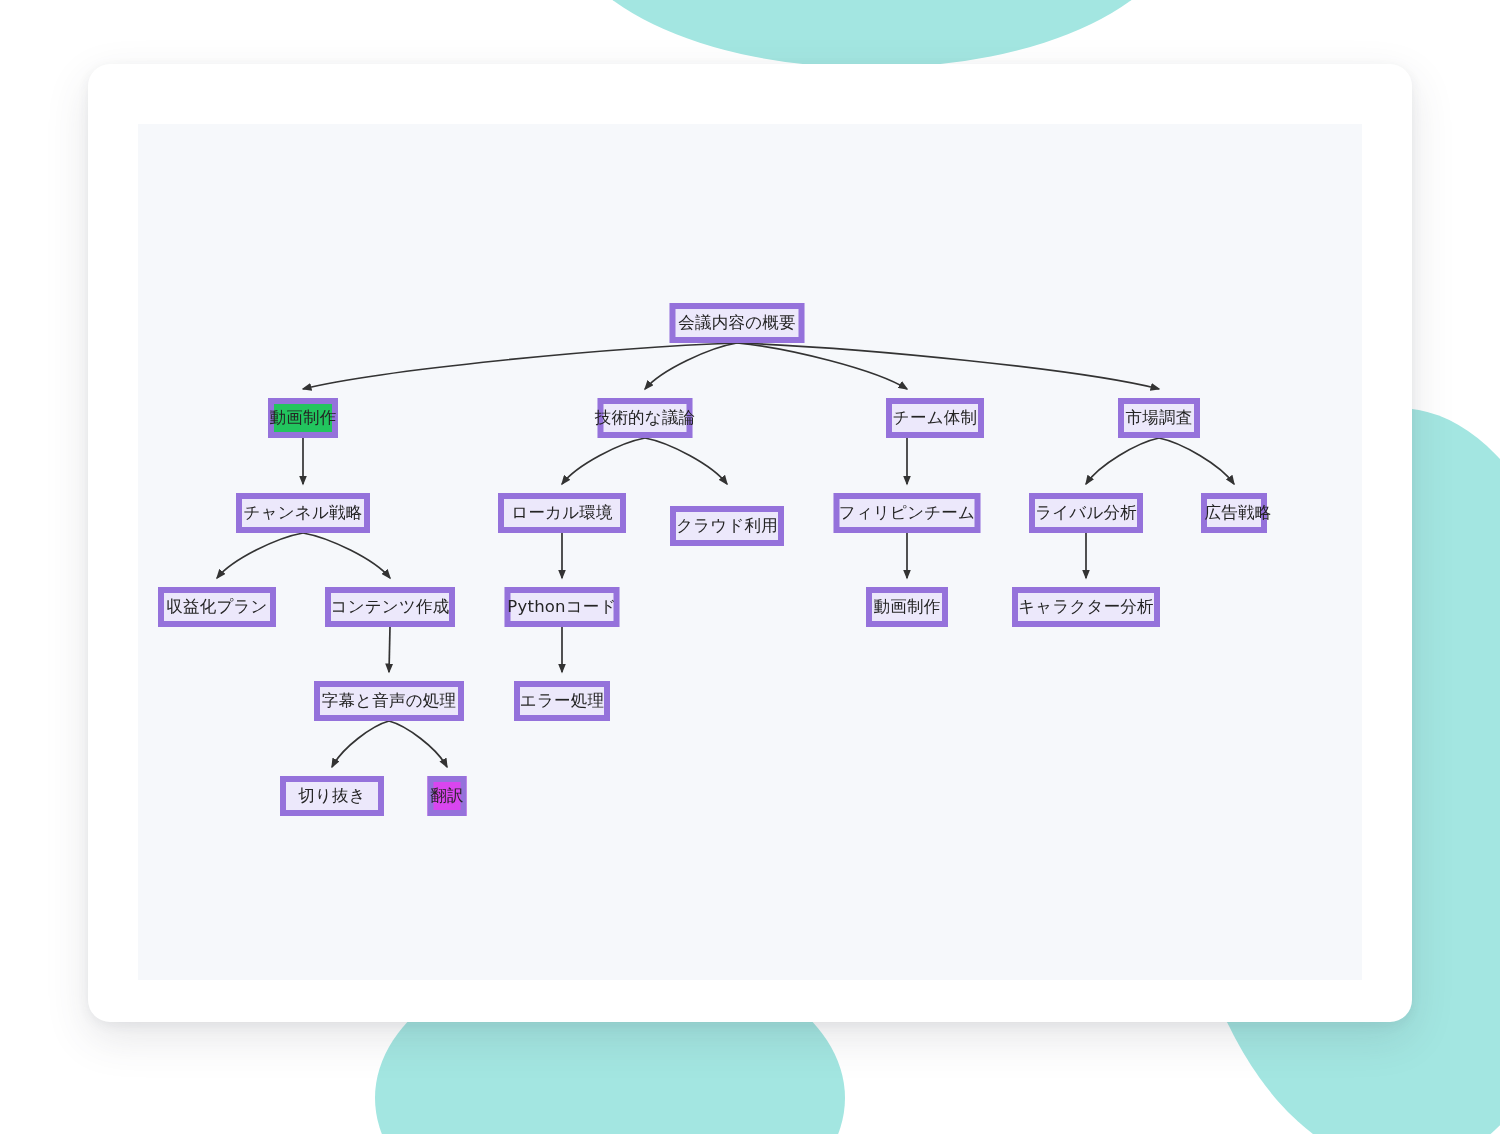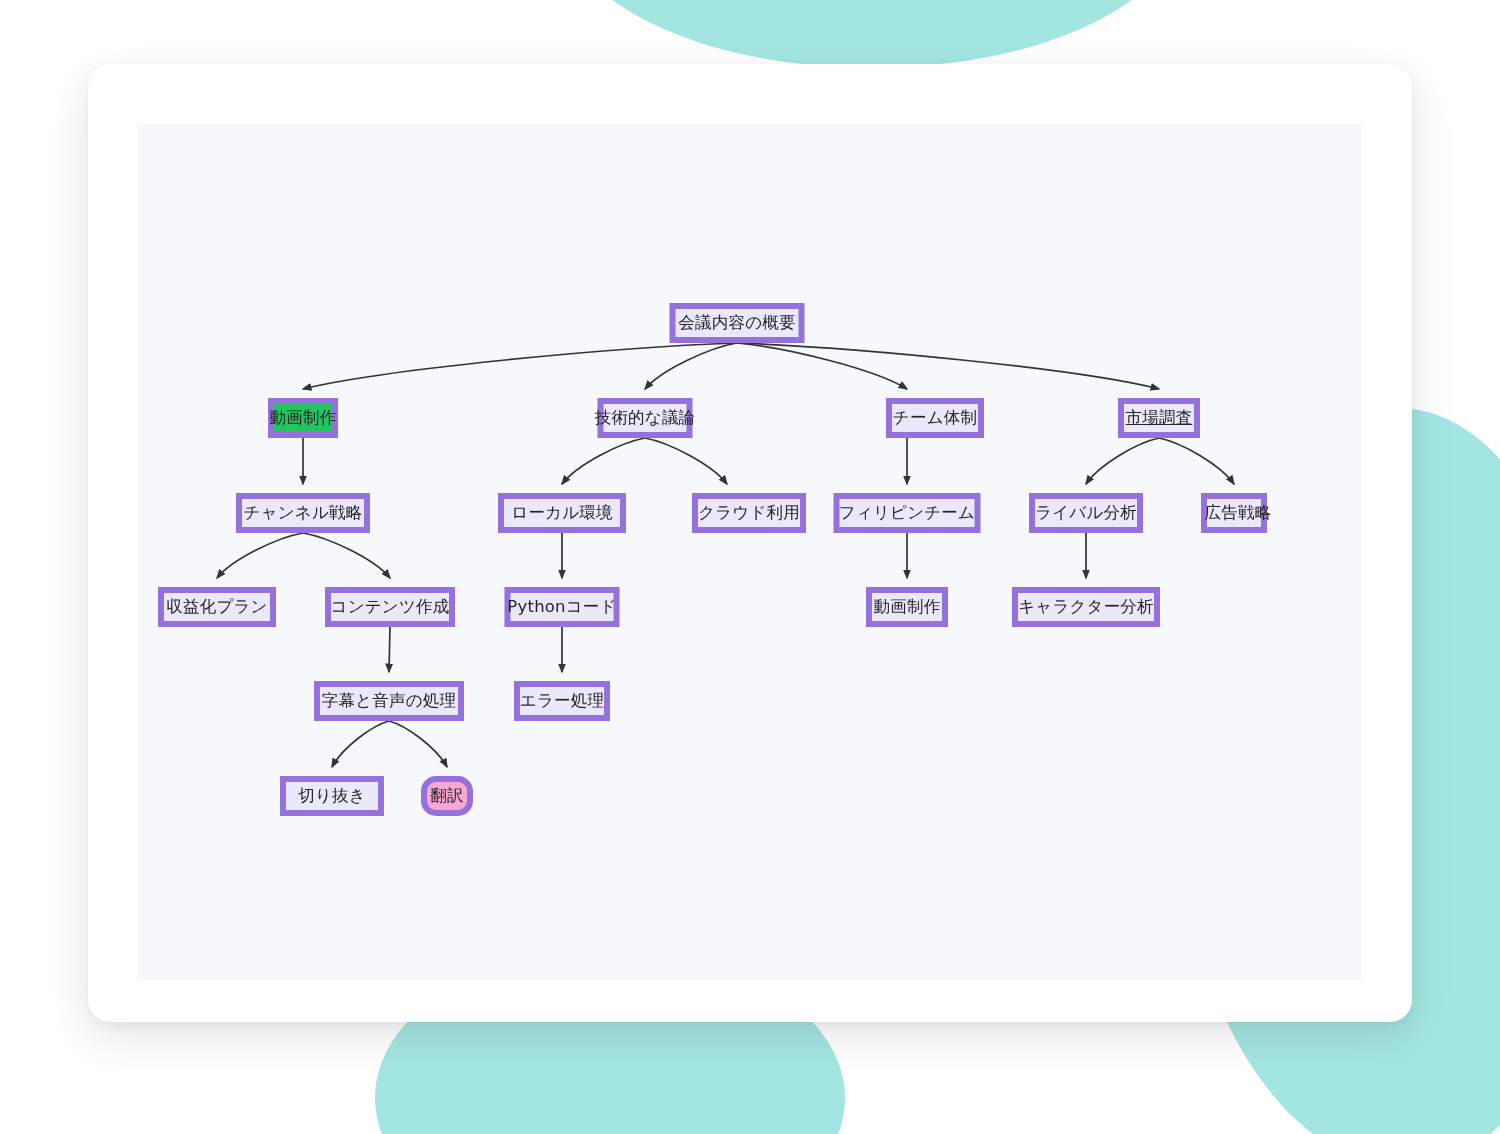--- a/index.html
+++ b/index.html
@@ -136,31 +136,31 @@
           <path d="M948,409 L948,454" fill="none" stroke="#333333" stroke-width="1.7" marker-end="url(#arrowhead)"></path>
           <path d="M252,503 L251,548" fill="none" stroke="#333333" stroke-width="1.7" marker-end="url(#arrowhead)"></path>
           <path d="M424,503 L424,548" fill="none" stroke="#333333" stroke-width="1.7" marker-end="url(#arrowhead)"></path>
           <path d="M251,597 C233.9,601.6 204.26,623.68 194,643" fill="none" stroke="#333333" stroke-width="1.7" marker-end="url(#arrowhead)"></path>
           <path d="M251,597 C268.4,601.6 298.56,623.68 309,643" fill="none" stroke="#333333" stroke-width="1.7" marker-end="url(#arrowhead)"></path>
         </svg>
     <div class="node" style="left: 599px; top: 199px; width: 135px; background: rgb(236, 232, 251); border-color: rgb(149, 114, 219); color: rgb(36, 36, 36);">会議内容の概要</div>
         <div class="node" style="left: 165px; top: 294px; width: 70px; background: #22c55e; border-color: rgb(149, 114, 219); color: rgb(36, 36, 36);">動画制作</div>
         <div class="node" style="left: 507px; top: 294px; width: 95px; background: rgb(236, 232, 251); border-color: rgb(149, 114, 219); color: rgb(36, 36, 36);">技術的な議論</div>
         <div class="node" style="left: 769px; top: 294px; width: 98px; background: rgb(236, 232, 251); border-color: rgb(149, 114, 219); color: rgb(36, 36, 36); margin-left: 28px;">チーム体制</div>
-        <div class="node" style="left: 1021px; top: 294px; width: 82px; background: rgb(236, 232, 251); border-color: rgb(149, 114, 219); color: rgb(36, 36, 36); text-decoration: underline;">市場調査</div>
+        <div class="node" style="left: 1021px; top: 294px; width: 82px; background: rgb(236, 232, 251); border-color: rgb(149, 114, 219); color: rgb(36, 36, 36);">市場調査</div>
         <div class="node" style="left: 165px; top: 389px; width: 134px; background: rgb(236, 232, 251); border-color: rgb(149, 114, 219); color: rgb(36, 36, 36);">チャンネル戦略</div>
         <div class="node" style="left: 424px; top: 389px; width: 128px; background: rgb(236, 232, 251); border-color: rgb(149, 114, 219); color: rgb(36, 36, 36);">ローカル環境</div>
-        <div class="node" style="left: 589px; top: 389px; width: 114px; background: rgb(236, 232, 251); border-color: rgb(149, 114, 219); color: rgb(36, 36, 36); margin-left: 22px;">クラウド利用</div>
+        <div class="node" style="left: 589px; top: 402px; width: 114px; background: rgb(236, 232, 251); border-color: rgb(149, 114, 219); color: rgb(36, 36, 36);">クラウド利用</div>
         <div class="node" style="left: 769px; top: 389px; width: 147px; background: rgb(236, 232, 251); border-color: rgb(149, 114, 219); color: rgb(36, 36, 36);">フィリピンチーム</div>
         <div class="node" style="left: 948px; top: 389px; width: 114px; background: rgb(236, 232, 251); border-color: rgb(149, 114, 219); color: rgb(36, 36, 36);">ライバル分析</div>
         <div class="node" style="left: 1096px; top: 389px; width: 66px; background: rgb(236, 232, 251); border-color: rgb(149, 114, 219); color: rgb(36, 36, 36); padding-left: 20px;">広告戦略</div>
         <div class="node" style="left: 79px; top: 483px; width: 118px; background: rgb(236, 232, 251); border-color: rgb(149, 114, 219); color: rgb(36, 36, 36);">収益化プラン</div>
         <div class="node" style="left: 252px; top: 483px; width: 130px; background: rgb(236, 232, 251); border-color: rgb(149, 114, 219); color: rgb(36, 36, 36);">コンテンツ作成</div>
         <div class="node" style="left: 424px; top: 483px; width: 115px; background: rgb(236, 232, 251); border-color: rgb(149, 114, 219); color: rgb(36, 36, 36);">Pythonコード</div>
         <div class="node" style="left: 769px; top: 483px; width: 82px; background: rgb(236, 232, 251); border-color: rgb(149, 114, 219); color: rgb(36, 36, 36);">動画制作</div>
         <div class="node" style="left: 948px; top: 483px; width: 148px; background: rgb(236, 232, 251); border-color: rgb(149, 114, 219); color: rgb(36, 36, 36);">キャラクター分析</div>
         <div class="node" style="left: 251px; top: 577px; width: 150px; background: rgb(236, 232, 251); border-color: rgb(149, 114, 219); color: rgb(36, 36, 36);">字幕と音声の処理</div>
         <div class="node" style="left: 424px; top: 577px; width: 96px; background: rgb(236, 232, 251); border-color: rgb(149, 114, 219); color: rgb(36, 36, 36);">エラー処理</div>
         <div class="node" style="left: 194px; top: 672px; width: 104px; background: rgb(236, 232, 251); border-color: rgb(149, 114, 219); color: rgb(36, 36, 36);">切り抜き</div>
-        <div class="node" style="left: 309px; top: 672px; width: 52px; background: #f9a8d4; border-color: rgb(149, 114, 219); color: rgb(36, 36, 36); border-radius: 15px;">翻訳</div>
+        <div class="node" style="left: 309px; top: 672px; width: 39px; background: #d946ef; border-color: rgb(149, 114, 219); color: rgb(36, 36, 36);">翻訳</div>
       </div>
   </div>
 </div>
 
 </body></html>

